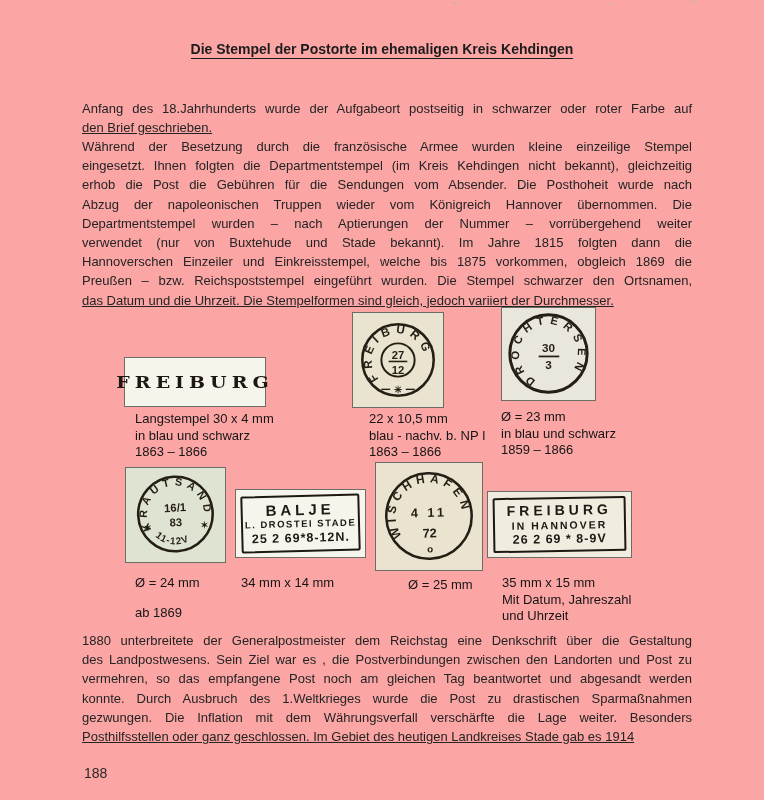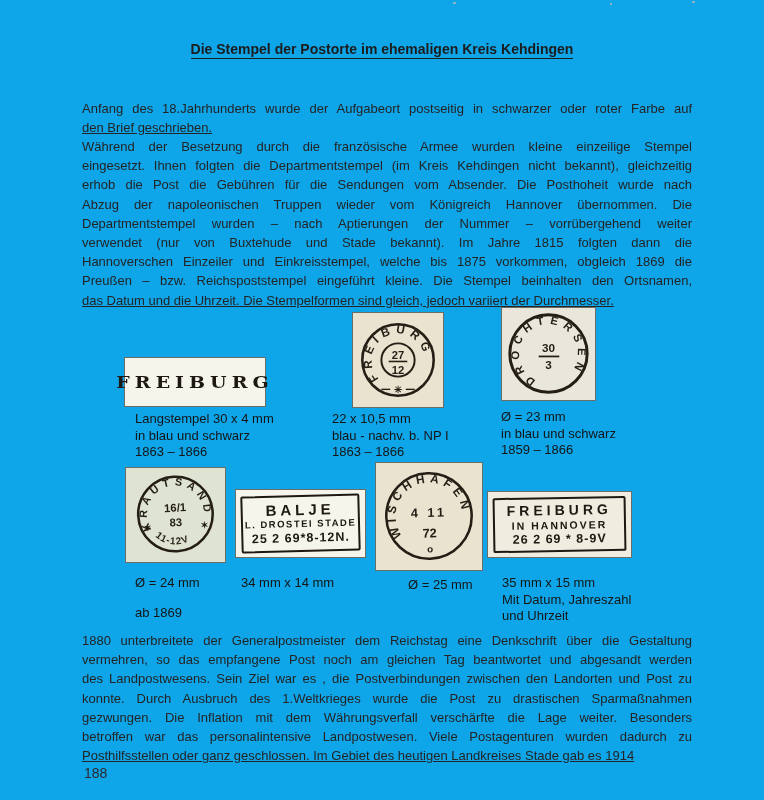--- a/index.html
+++ b/index.html
@@ -1,18 +1,18 @@
 <!DOCTYPE html>
 <html><head>
 <meta charset="utf-8">
 <style>
   html,body{margin:0;padding:0;background:#e9e9e9;}
   .page{
     position:relative;width:764px;height:800px;margin:0 auto;
-    background:#0ea5e9;overflow:hidden;
+    background:#fca5a5;overflow:hidden;
     font-family:"Liberation Sans",sans-serif;color:#222;
   }
   
   .speck{position:absolute;background:#b9b9b9;border-radius:50%;}
 
   .title-wrap{position:absolute;left:0;right:0;top:40px;text-align:center;}
   .title{
     font-size:14px;font-weight:bold;color:#1c1c1c;
     border-bottom:1.5px solid #1c1c1c;padding-bottom:1px;
   }
@@ -74,21 +74,21 @@
     </div>
 
   <div class="para j" style="top:137px">
       <div class="tline">Während der Besetzung durch die französische Armee wurden kleine einzeilige Stempel</div>
       <div class="tline">eingesetzt. Ihnen folgten die Departmentstempel (im Kreis Kehdingen nicht bekannt), gleichzeitig</div>
       <div class="tline">erhob die Post die Gebühren für die Sendungen vom Absender. Die Posthoheit wurde nach</div>
       <div class="tline">Abzug der napoleonischen Truppen wieder vom Königreich Hannover übernommen. Die</div>
       <div class="tline">Departmentstempel wurden – nach Aptierungen der Nummer – vorrübergehend weiter</div>
       <div class="tline">verwendet (nur von Buxtehude und Stade bekannt). Im Jahre 1815 folgten dann die</div>
       <div class="tline">Hannoverschen Einzeiler und Einkreisstempel, welche bis 1875 vorkommen, obgleich 1869 die</div>
-      <div class="tline">Preußen – bzw. Reichspoststempel eingeführt kleine. Die Stempel beinhalten den Ortsnamen,</div>
+      <div class="tline">Preußen – bzw. Reichspoststempel eingeführt wurden. Die Stempel schwarzer den Ortsnamen,</div>
       <div class="tline">das Datum und die Uhrzeit. Die Stempelformen sind gleich, jedoch variiert der Durchmesser.</div>
     </div>
 
   <figure class="stamp bg-white" style="left:124px;top:357px;width:142px;height:50px">
     <div class="langstempel">FREIBURG</div>
   </figure>
   <div class="cap" style="left:135px;top:411px">
       <div class="cline">Langstempel 30 x 4 mm</div>
       <div class="cline">in blau und schwarz</div>
       <div class="cline">1863 – 1866</div>
@@ -105,21 +105,21 @@
         <textPath href="#arcF">FREIBURG</textPath>
       </text>
       <line x1="36.5" y1="49.5" x2="55.5" y2="49.5" stroke="#241e15" stroke-width="1.6"></line>
       <text x="46" y="47" font-size="11.5" text-anchor="middle">27</text>
       <text x="46" y="62.5" font-size="11.5" text-anchor="middle">12</text>
       <line x1="29" y1="78" x2="38" y2="78" stroke="#241e15" stroke-width="1.4"></line>
       <line x1="54" y1="78" x2="63" y2="78" stroke="#241e15" stroke-width="1.4"></line>
       <text x="46" y="81.5" font-size="10" text-anchor="middle">✳</text>
     </svg>
   </figure>
-  <div class="cap" style="left:332px;top:411px">
+  <div class="cap" style="left:369px;top:411px">
       <div class="cline">22 x 10,5 mm</div>
       <div class="cline">blau - nachv. b. NP I</div>
       <div class="cline">1863 – 1866</div>
     </div>
 
   <figure class="stamp bg-gray" style="left:501px;top:307px;width:95px;height:94px">
     <svg width="95" height="94" viewBox="0 0 95 94">
       <defs>
         <path id="arcD" d="M 34.8,73.7 A 30,30 0 1 1 64.7,71.1" fill="none"></path>
       </defs>
@@ -201,23 +201,22 @@
     </div>
   </figure>
   <div class="cap" style="left:502px;top:575px">
       <div class="cline">35 mm x 15 mm</div>
       <div class="cline">Mit Datum, Jahreszahl</div>
       <div class="cline">und Uhrzeit</div>
     </div>
 
   <div class="para j" style="top:631px">
       <div class="tline">1880 unterbreitete der Generalpostmeister dem Reichstag eine Denkschrift über die Gestaltung</div>
+      <div class="tline">des Landpostwesens. Sein Ziel war es , die Postverbindungen zwischen den Landorten und Post zu</div>
       <div class="tline">vermehren, so das empfangene Post noch am gleichen Tag beantwortet und abgesandt werden</div>
-      <div class="tline">des Landpostwesens. Sein Ziel war es , die Postverbindungen zwischen den Landorten und Post zu</div>
       <div class="tline">konnte. Durch Ausbruch des 1.Weltkrieges wurde die Post zu drastischen Sparmaßnahmen</div>
       <div class="tline">gezwungen. Die Inflation mit dem Währungsverfall verschärfte die Lage weiter. Besonders</div>
-      <div class="tline">betroffen war das personalintensive Landpostwesen. Viele Postagenturen wurden dadurch zu</div>
       <div class="tline">Posthilfsstellen oder ganz geschlossen. Im Gebiet des heutigen Landkreises Stade gab es 1914</div>
     </div>
 
   <div class="page-number">188</div>
 
 </div>
 
 </body></html>

